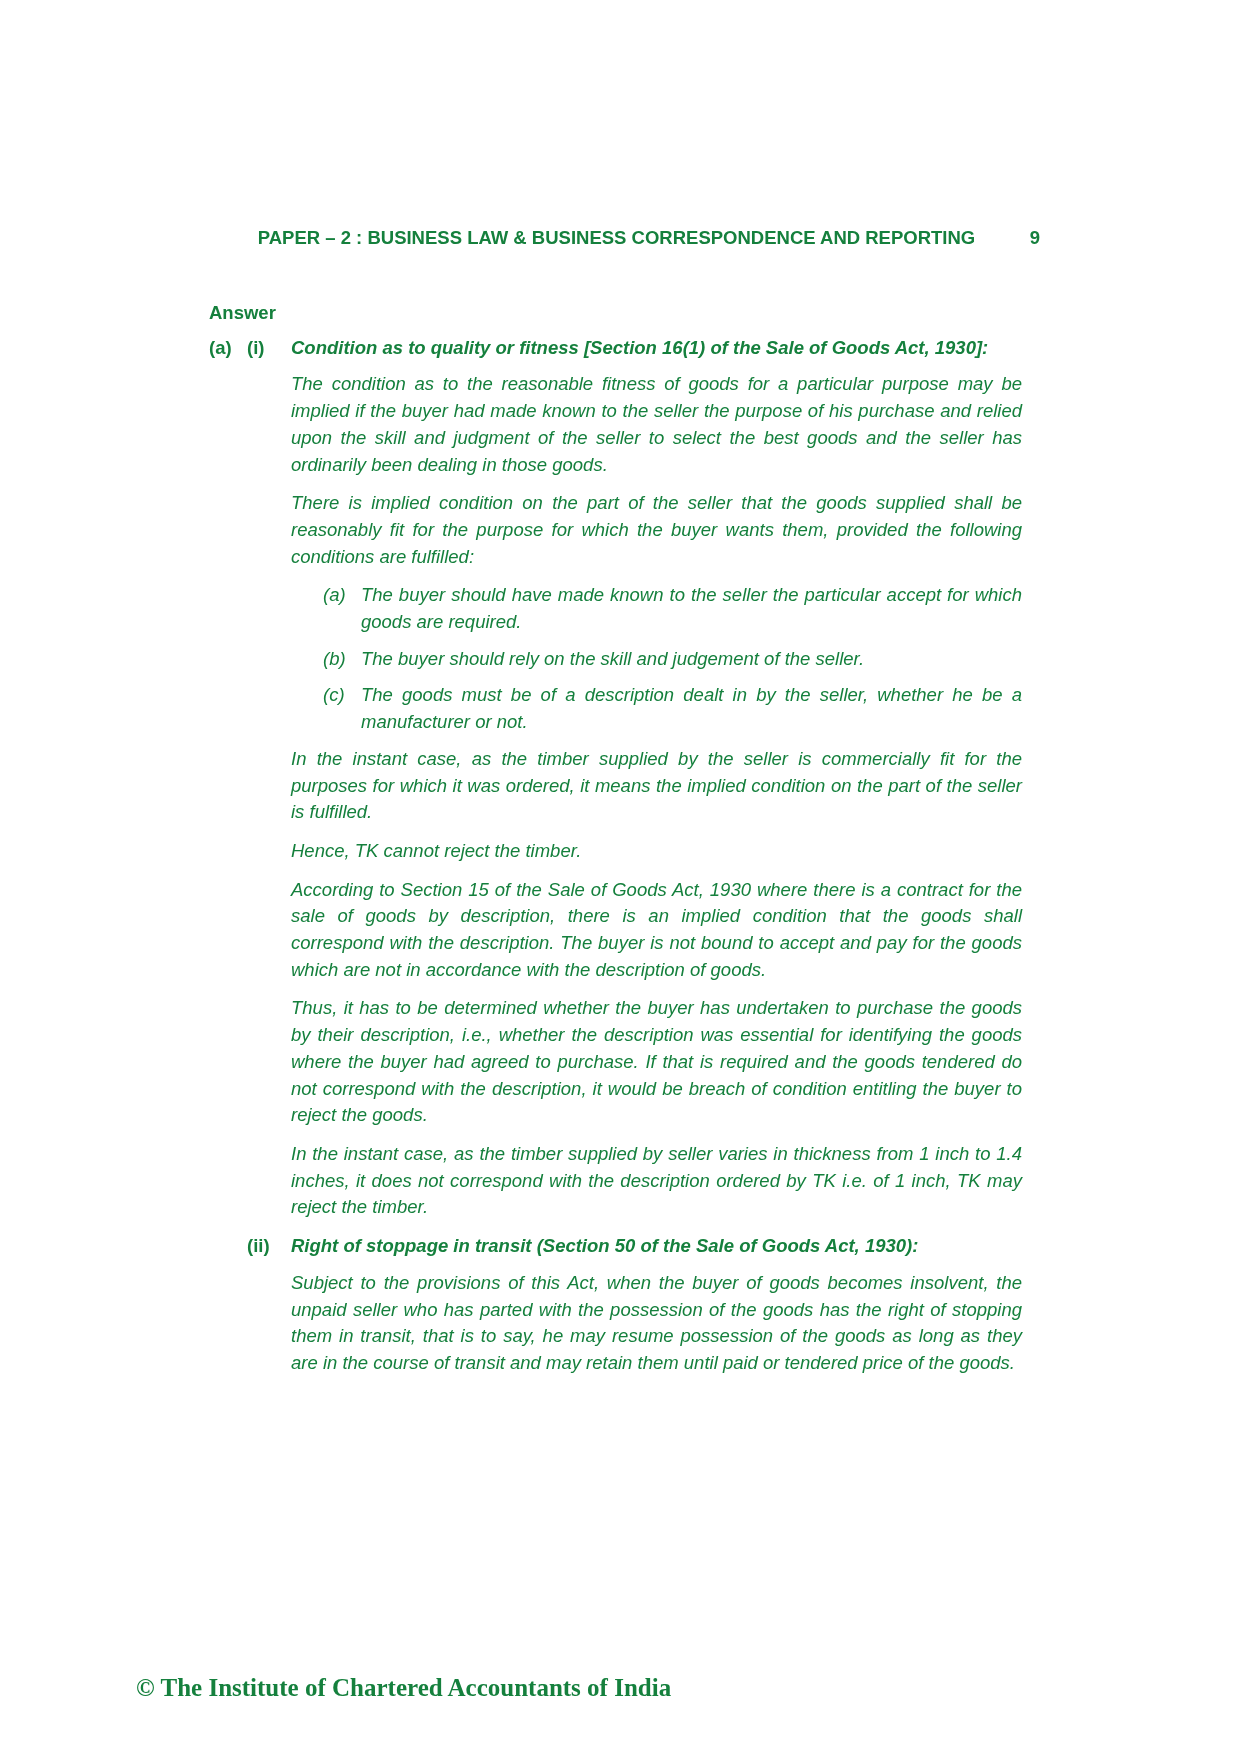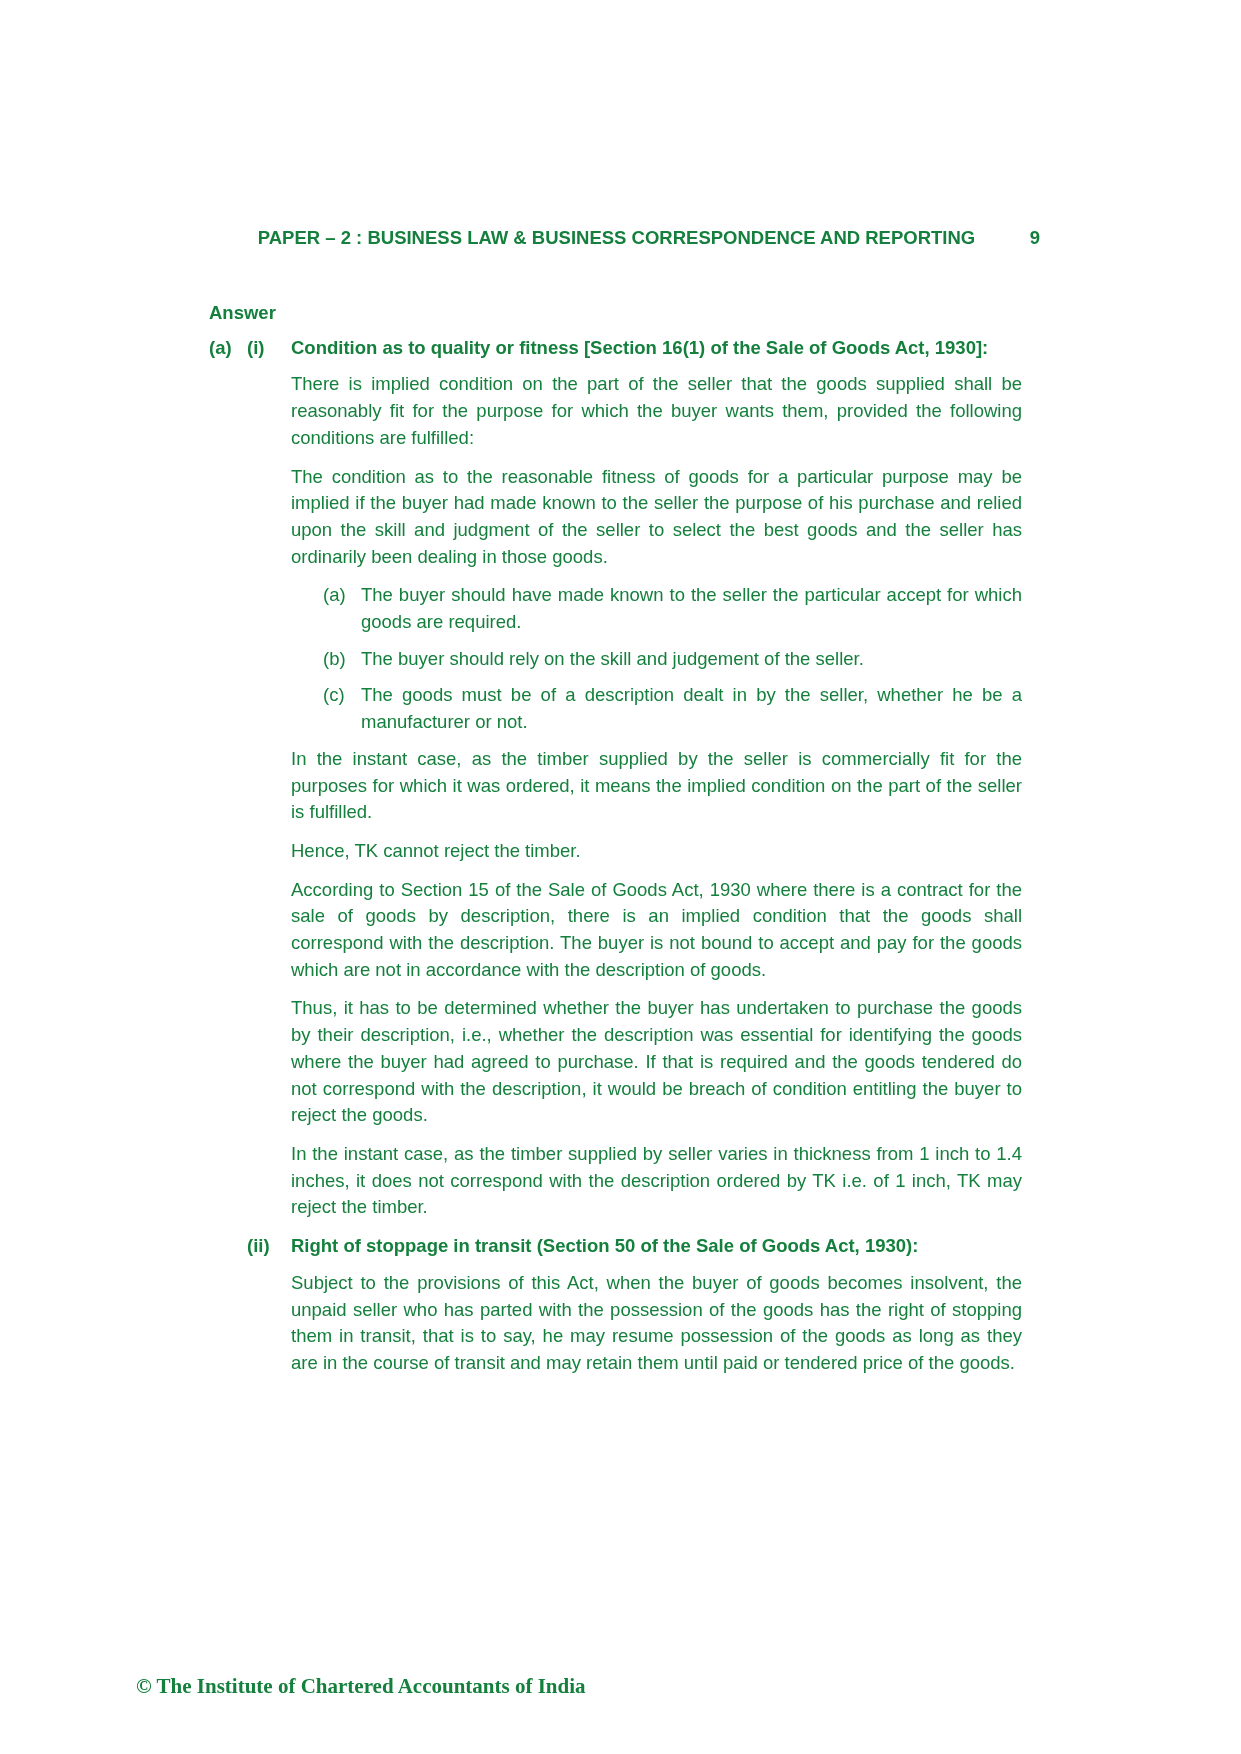--- a/index.html
+++ b/index.html
@@ -42,21 +42,21 @@
     line-height: 26.7px;
   }
   .bold { font-weight: bold; }
   .answer-label {
     font-weight: bold;
     margin-bottom: 8px;
   }
   .answer-row { display: flex; align-items: flex-start; }
   .col-a { flex: none; width: 38px; font-weight: bold; }
   .col-i { flex: none; width: 44px; font-weight: bold; }
-  .content { flex: none; width: 731px; }
+  .content { flex: none; width: 731px; font-style: italic; }
   .item-heading {
     font-weight: bold;
     margin: 0 0 10px 0;
     white-space: nowrap;
   }
   p.para {
     margin: 0 0 12px 0;
     text-align: justify;
   }
   p.para.bold-line { text-align: left; }
@@ -69,21 +69,21 @@
     position: absolute;
     left: 32px;
     top: 0;
   }
   .subitem .subtext { text-align: justify; }
   .footer {
     position: absolute;
     left: 136px;
     top: 1674px;
     font-family: "Liberation Serif", serif;
-    font-size: 21px;
+    font-size: 25px;
     font-weight: bold;
   }
 </style>
 </head>
 <body>
 
 <div class="page">
 
   <div class="header">
     <span class="header-title">PAPER – 2 : BUSINESS LAW &amp; BUSINESS CORRESPONDENCE AND REPORTING</span>
@@ -92,22 +92,22 @@
 
   <div class="main">
 
     <div class="answer-label">Answer</div>
 
     <div class="answer-row">
       <div class="col-a">(a)</div>
       <div class="col-i">(i)</div>
       <div class="content">
         <div class="item-heading">Condition as to quality or fitness [Section 16(1) of the Sale of Goods Act, 1930]:</div>
+        <p class="para">The condition as to the reasonable fitness of goods for a particular purpose may be implied if the buyer had made known to the seller the purpose of his purchase and relied upon the skill and judgment of the seller to select the best goods and the seller has ordinarily been dealing in those goods.</p>
         <p class="para">There is implied condition on the part of the seller that the goods supplied shall be reasonably fit for the purpose for which the buyer wants them, provided the following conditions are fulfilled:</p>
-        <p class="para">The condition as to the reasonable fitness of goods for a particular purpose may be implied if the buyer had made known to the seller the purpose of his purchase and relied upon the skill and judgment of the seller to select the best goods and the seller has ordinarily been dealing in those goods.</p>
 
         <div class="subitem">
           <span class="marker">(a)</span>
           <div class="subtext">The buyer should have made known to the seller the particular accept for which goods are required.</div>
         </div>
         <div class="subitem">
           <span class="marker">(b)</span>
           <div class="subtext">The buyer should rely on the skill and judgement of the seller.</div>
         </div>
         <div class="subitem">

